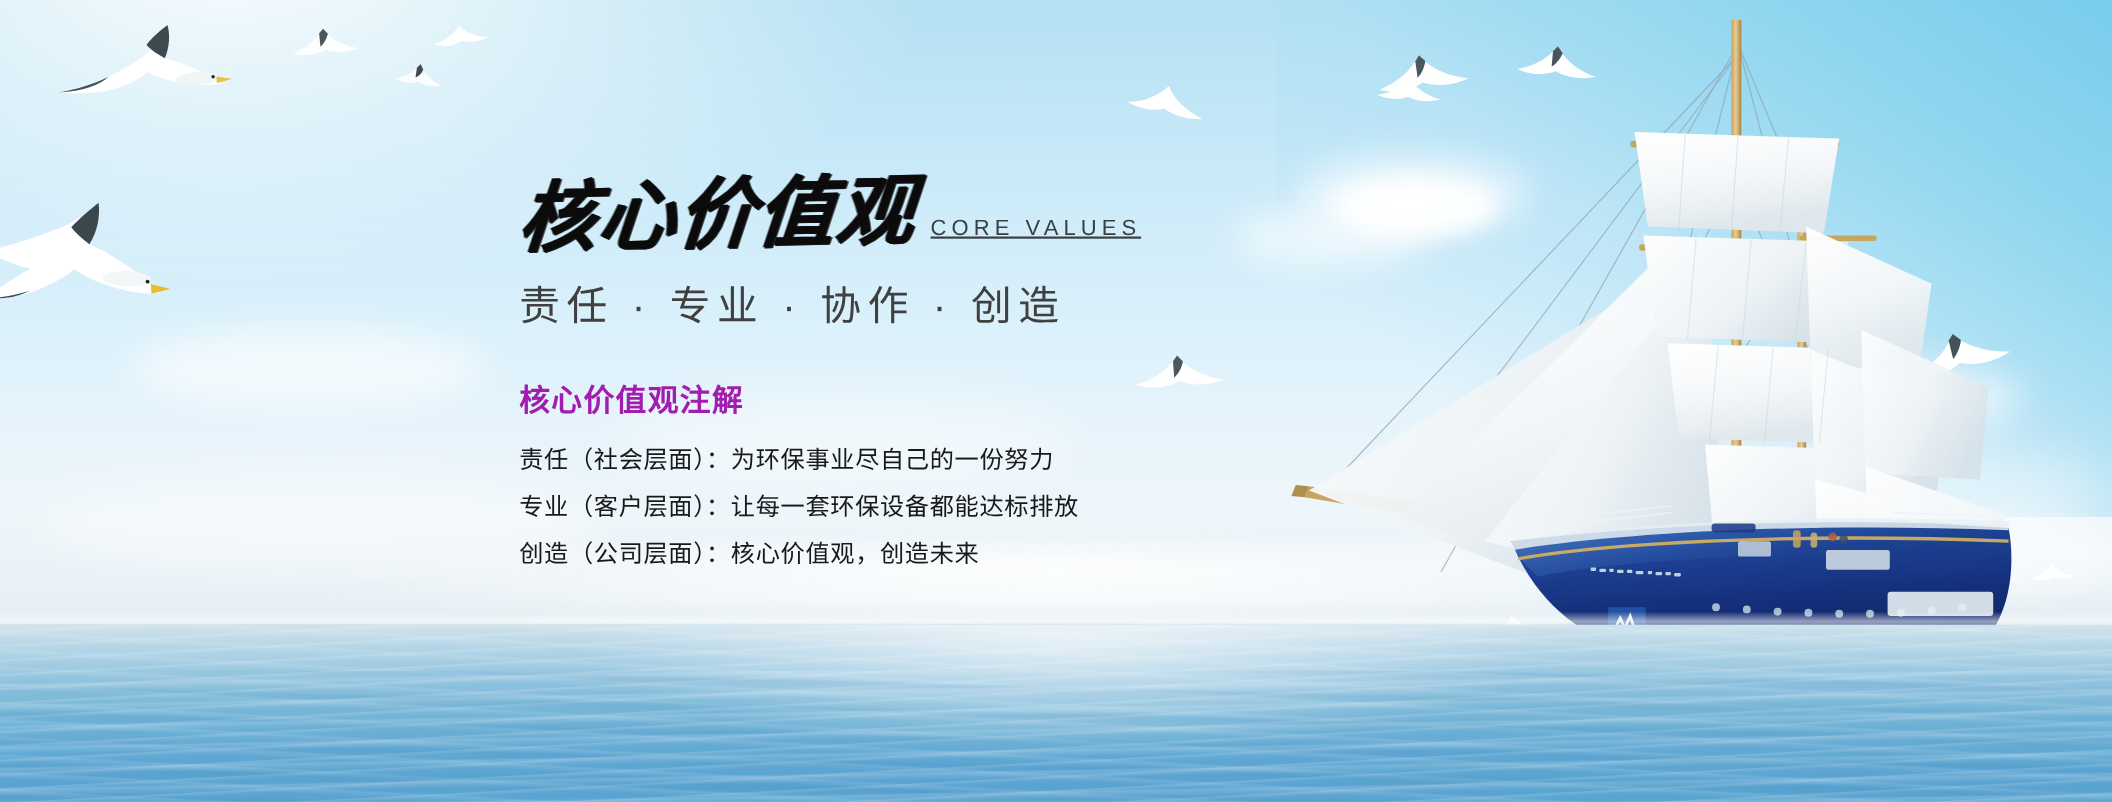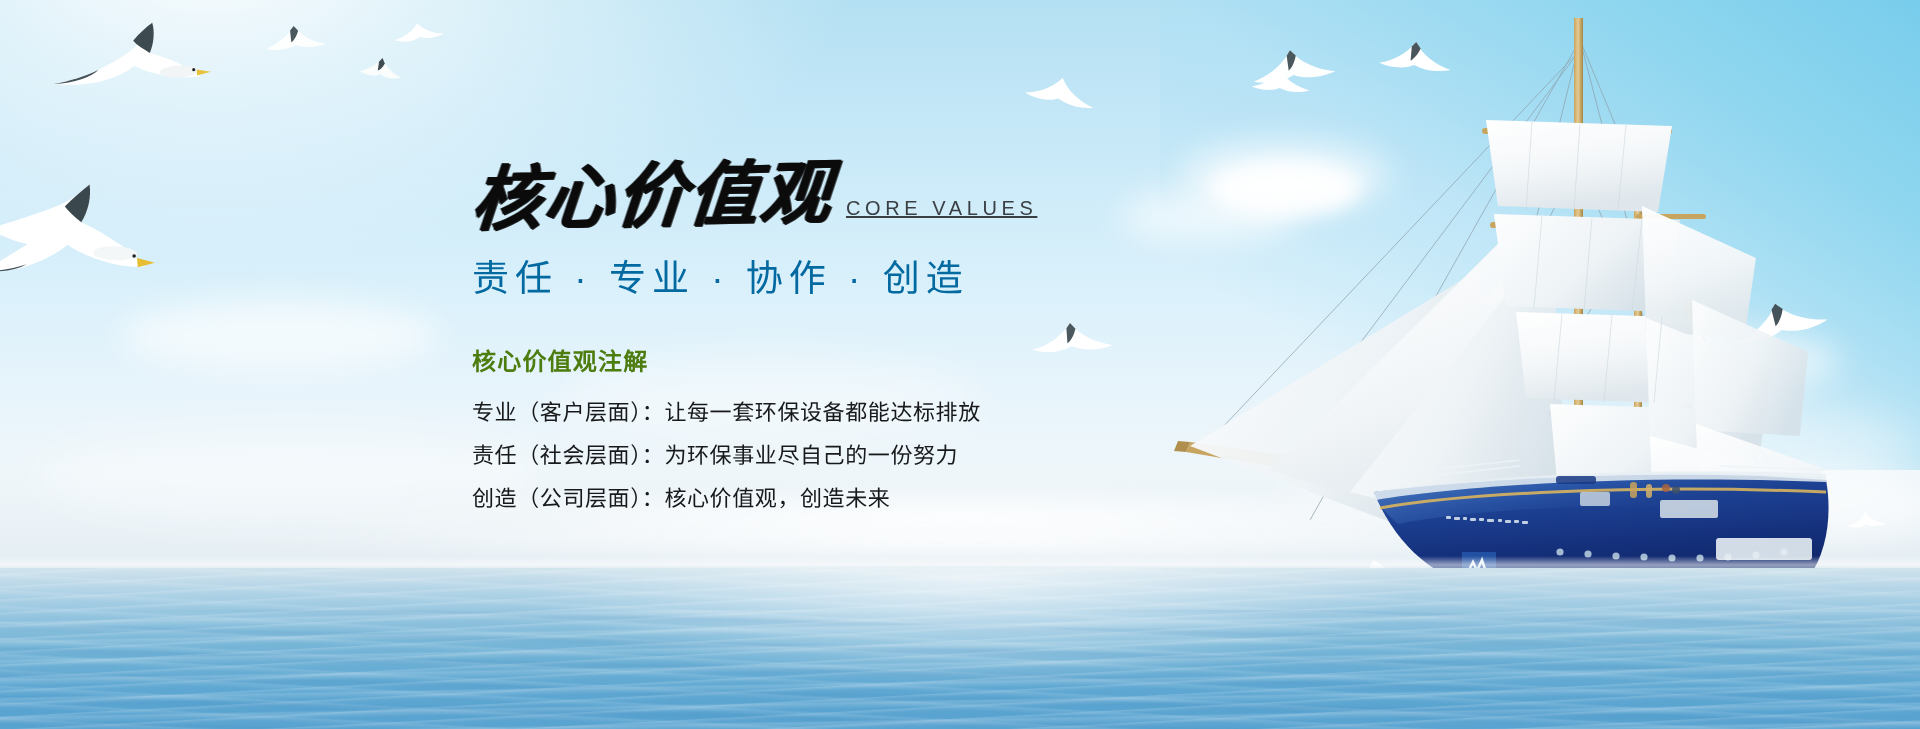--- a/index.html
+++ b/index.html
@@ -114,26 +114,26 @@
     transform:skewX(-6deg) rotate(-1.2deg);
     text-shadow:1px 1px 0 #111, 2px 1px 0 rgba(17,17,17,.65), -1px 0 0 rgba(17,17,17,.5);
     white-space:nowrap;
   }
   .core-values{
     font-size:20px; letter-spacing:4.6px; color:#3a3f44;
     font-weight:400; padding-bottom:14px; white-space:nowrap;text-decoration:underline;
   }
   .sub-title{
     margin-top:14px;
-    font-size:37px; letter-spacing:6px; color:#0369a1;
+    font-size:37px; letter-spacing:6px; color:#404040;
     font-weight:400; white-space:nowrap;
   }
   .notes{ margin-top:40px; }
   .notes-head{
-    font-size:24px; font-weight:700; color:#4d7c0f;
+    font-size:28px; font-weight:700; color:#a21caf;
     letter-spacing:1.2px; margin-bottom:14px; white-space:nowrap;
   }
   .note-line{
     font-size:22px; color:#17191b; letter-spacing:.6px;
     line-height:43px; white-space:nowrap;
   }
 </style>
 </head>
 <body>
 
@@ -422,20 +422,20 @@
     <div class="title-row">
       <div class="big-title">核心价值观</div>
       <div class="core-values">CORE VALUES</div>
     </div>
 
     <div class="sub-title">责任 · 专业 · 协作 · 创造</div>
 
     <div class="notes">
       <div class="notes-head">核心价值观注解</div>
 
+      <div class="note-line">责任（社会层面）：为环保事业尽自己的一份努力</div>
       <div class="note-line">专业（客户层面）：让每一套环保设备都能达标排放</div>
-      <div class="note-line">责任（社会层面）：为环保事业尽自己的一份努力</div>
       <div class="note-line">创造（公司层面）：核心价值观，创造未来</div>
     </div>
 
   </div>
 
 </div>
 
 </body></html>

